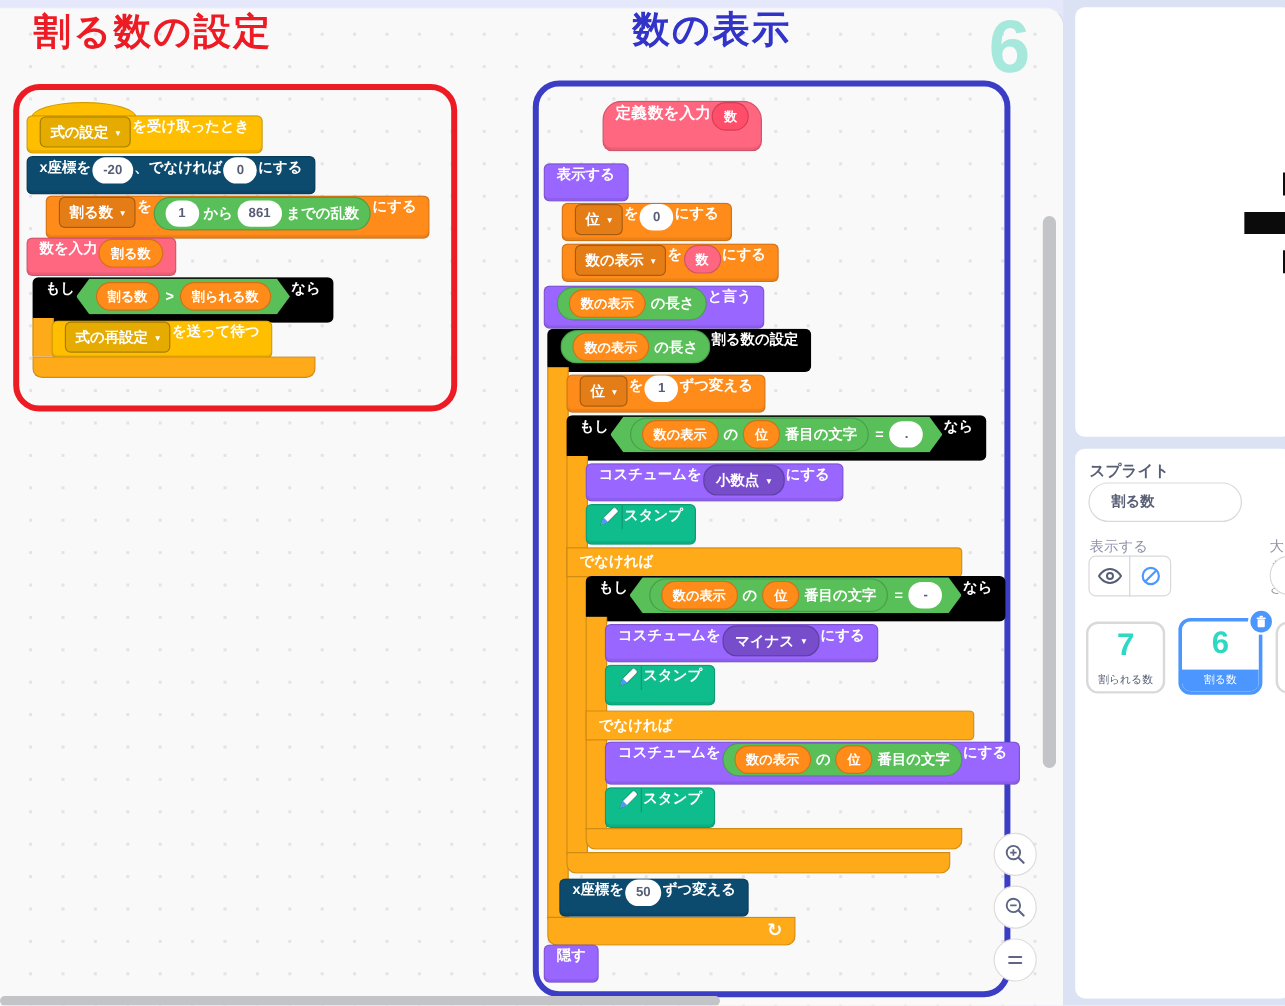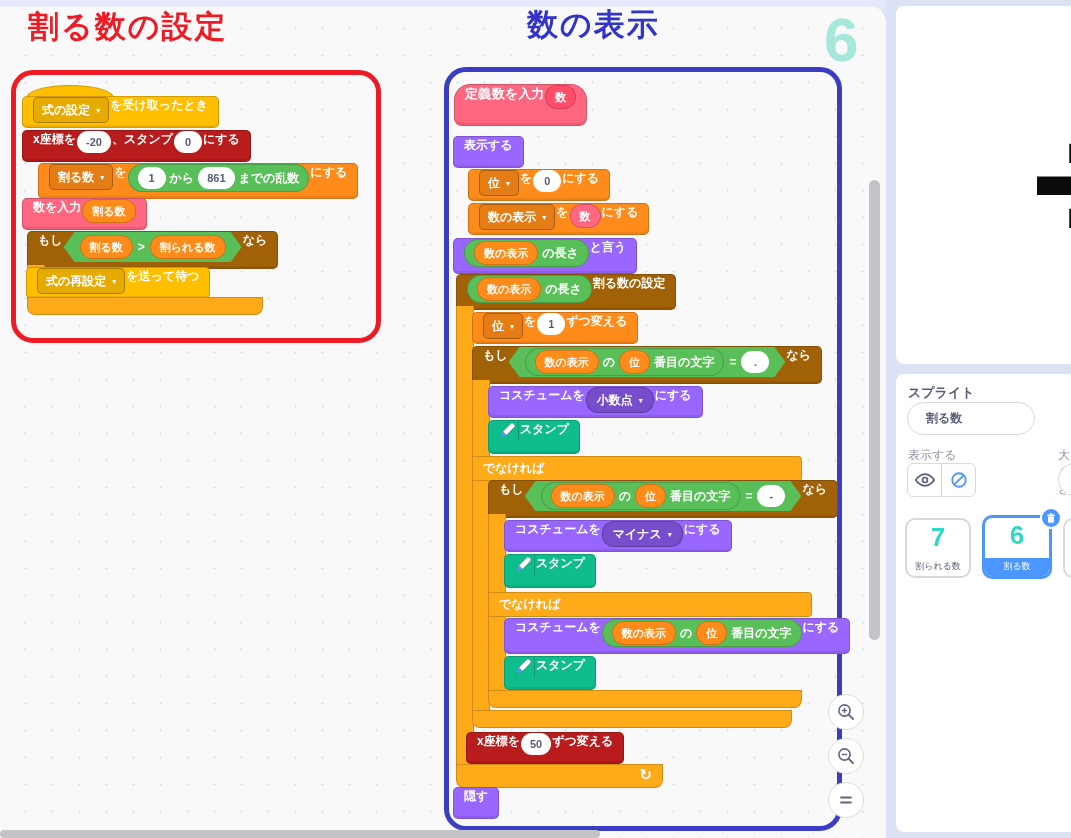--- a/index.html
+++ b/index.html
@@ -14,23 +14,23 @@
   .card{position:absolute;background:#fff;border-radius:8px;}
   
   .title{position:absolute;font-weight:900;font-size:31px;letter-spacing:2px;white-space:nowrap;}
   .annobox{position:absolute;border-radius:22px;background:transparent;}
   .watermark{position:absolute;font-weight:700;}
   
   .blk{position:absolute;display:flex;align-items:flex-start;gap:1px;height:30px;padding:0 10px;
        border-radius:5px;color:#fff;font-size:12px;font-weight:700;white-space:nowrap;
        border:1px solid rgba(0,0,0,.18);box-shadow:inset 0 -2px 0 rgba(0,0,0,.08);}
   .tall{height:34px}.tall2{height:36px}
-  .motion{background:#b91c1c}.looks{background:#9966FF}.event{background:#FFBF00}
-  .ctrl{background:#a16207}.data{background:#FF8C1A}.myb{background:#FF6680}.pen{background:#0FBD8C}
-  .define{height:40px;border-radius:16px 16px 8px 8px;font-size:13px;}
+  .motion{background:#0c4a6e}.looks{background:#9966FF}.event{background:#FFBF00}
+  .ctrl{background:#000000}.data{background:#FF8C1A}.myb{background:#FF6680}.pen{background:#0FBD8C}
+  .define{height:40px;border-radius:16px 16px 8px 8px;font-size:13px;margin-left:48px;}
   .hatbump{position:absolute;width:86px;height:13px;background:#FFBF00;
            border-radius:43px 43px 0 0/13px 13px 0 0;border:1px solid rgba(0,0,0,.18);border-bottom:none;}
   .ov{display:flex;align-items:center;height:22px;padding:0 9px;border-radius:12px;font-size:11px;font-weight:700;}
   .ovw{background:#fff;color:#575E75;min-width:10px;justify-content:center;}
   .ovo{background:#FF8C1A;color:#fff;border:1px solid rgba(0,0,0,.18);}
   .ovp{background:#FF4D6A;color:#fff;border:1px solid rgba(0,0,0,.18);}
   .ovp2{background:#FF6680;color:#fff;border:1px solid rgba(0,0,0,.18);}
   .fld{display:flex;align-items:center;gap:5px;height:24px;padding:0 8px;border-radius:5px;
        background:rgba(0,0,0,.1);border:1px solid rgba(0,0,0,.28);}
   .fldp{display:flex;align-items:center;gap:5px;height:24px;padding:0 10px;border-radius:12px;
@@ -92,21 +92,21 @@
 <div class="blk event" style="left:22px;top:96px;">
   <span class="fld">
       <span>式の設定</span>
       <span class="car">▾</span>
     </span>
   <span>を受け取ったとき</span>
 </div>
 <div class="blk motion" style="left:22px;top:130px;">
   <span>x座標を</span>
   <span class="ov ovw">-20</span>
-  <span>、スタンプ</span>
+  <span>、でなければ</span>
   <span class="ov ovw">0</span>
   <span>にする</span>
 </div>
 <div class="blk data tall" style="left:38px;top:163px;">
   <span class="fld">
       <span>割る数</span>
       <span class="car">▾</span>
     </span>
   <span>を</span>
   <span class="pillg">
@@ -124,21 +124,21 @@
 <div class="blk ctrl tall2" style="left:27px;top:231px;">
   <span>もし</span>
   <span class="hexg">
     <span class="ov ovo">割る数</span>
     <span>&gt;</span>
     <span class="ov ovo">割られる数</span>
   </span>
   <span>なら</span>
 </div>
 <div class="armL" style="left:27px;top:265px;height:32px;"></div>
-<div class="blk event" style="left:26px;top:267px;">
+<div class="blk event" style="left:43px;top:267px;">
   <span class="fld">
       <span>式の再設定</span>
       <span class="car">▾</span>
     </span>
   <span>を送って待つ</span>
 </div>
 <div class="armB" style="left:27px;top:297px;width:234px;"></div>
 
 <div class="blk myb define" style="left:454px;top:84px;">
   <span>定義</span>

